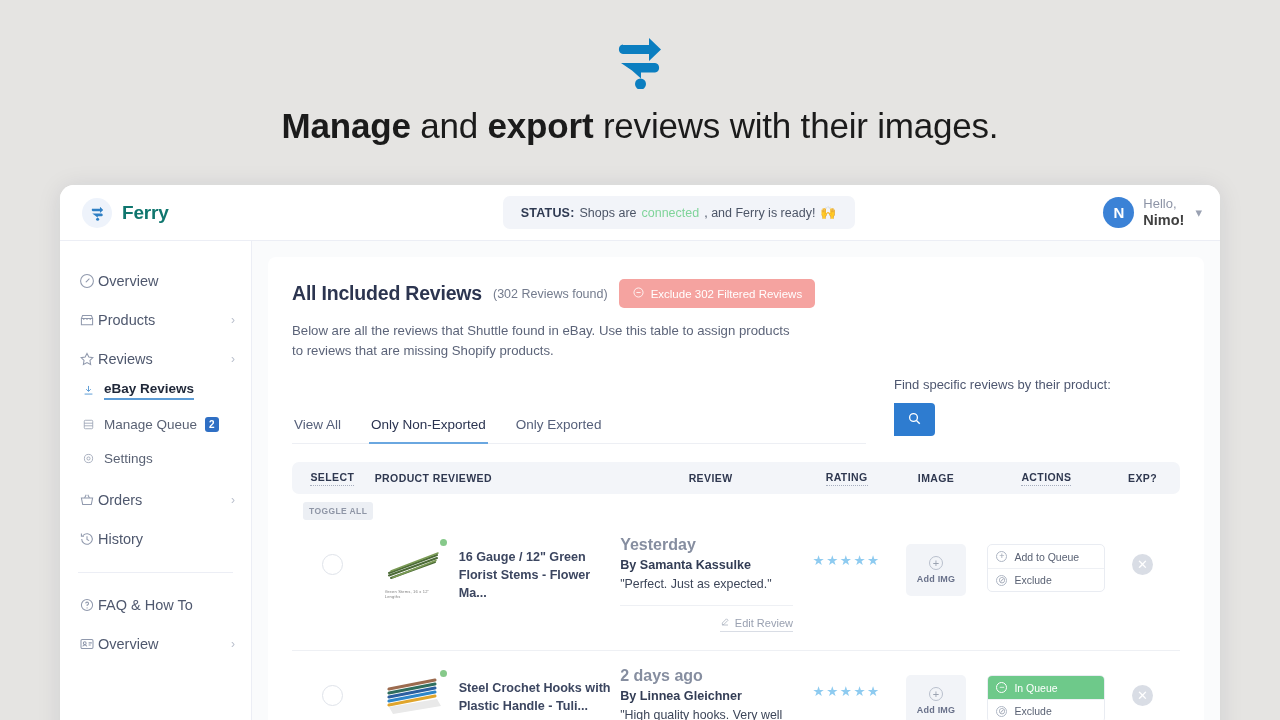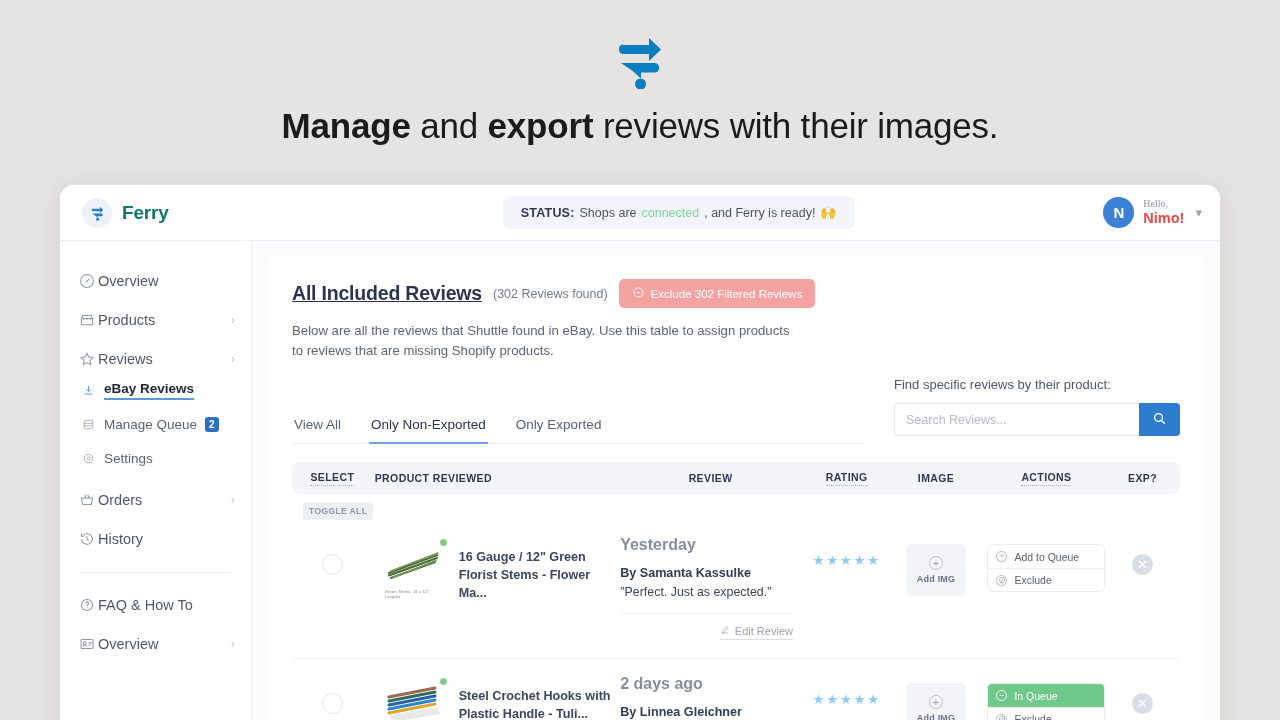--- a/index.html
+++ b/index.html
@@ -67,22 +67,22 @@
   .status-pill .emoji { font-size: 13px; }
 
   .user-box { display: flex; align-items: center; gap: 9px; }
   .avatar {
     width: 31px; height: 31px; border-radius: 50%;
     background: #3b82d6; color: #fff;
     font-size: 15px; font-weight: 700;
     display: flex; align-items: center; justify-content: center;
   }
   .user-txt { line-height: 1.15; }
-  .user-hello { font-size: 10px; color: #8d94a6; font-family: Liberation Serif, serif; }
-  .user-name { font-size: 14.5px; font-weight: 700; color: #ef4444; }
+  .user-hello { font-size: 13px; color: #8d94a6; }
+  .user-name { font-size: 14.5px; font-weight: 700; color: #404040; }
   .chev-dn { color: #9aa1b2; font-size: 13px; margin-left: 2px; }
 
   
   .app-body { flex: 1; display: flex; min-height: 0; }
 
   
   .sidebar {
     width: 192px; flex: none;
     border-right: 1px solid #eceef5;
     background: #fff;
@@ -118,21 +118,21 @@
     padding: 16px 16px 0 16px;
   }
   .content-card {
     background: #fff; border-radius: 8px;
     height: 100%;
     padding: 22px 24px 0 24px;
     overflow: hidden;
   }
 
   .title-row { display: flex; align-items: center; gap: 11px; }
-  .page-title { font-size: 19.5px; font-weight: 700; color: #2c3550; letter-spacing: -.2px; text-decoration: underline; }
+  .page-title { font-size: 19.5px; font-weight: 700; color: #2c3550; letter-spacing: -.2px; }
   .page-count { font-size: 12.5px; color: #737b8d; }
   .exclude-btn {
     background: #f5a3a0; color: #fff;
     border: none; border-radius: 5px;
     font-size: 11.5px; padding: 7px 13px;
     display: flex; align-items: center; gap: 6px;
     font-family: inherit;
   }
   .desc {
     margin-top: 13px;
@@ -216,21 +216,21 @@
     background: #86c98a; border: 2px solid #fff;
   }
   .thumb-cap { font-size: 4px; color: #7c7c7c; margin-top: 3px; letter-spacing: .2px; line-height: 1.3; }
   .prod-name {
     font-size: 12.6px; font-weight: 700; color: #3c4660;
     line-height: 18px; margin-top: 12px;
   }
 
   .rev { width: 100%; padding-right: 8px; }
   .rev-date { font-size: 16px; color: #868ea0; font-weight: 700; }
-  .rev-author { font-size: 12.6px; font-weight: 700; color: #333d55; margin-top: 12px; }
+  .rev-author { font-size: 12.6px; font-weight: 700; color: #333d55; margin-top: 4px; }
   .rev-text { font-size: 12.4px; color: #3d4659; line-height: 18px; margin-top: 3px; }
   .rev-edit-wrap { border-top: 1px solid #eef0f4; margin-top: 12px; padding-top: 7px; text-align: right; }
   .rev-edit {
     font-size: 11px; color: #9aa1b1;
     border-bottom: 1px solid #d9dde5; padding-bottom: 2px;
     display: inline-flex; gap: 5px; align-items: center;
   }
 
   .stars { color: #8ecbf0; font-size: 13.5px; letter-spacing: 1.5px; margin-top: 16px; }
 
@@ -453,21 +453,20 @@
 
           <div class="mid-row">
             <div class="tabs">
               <div class="tab">View All</div>
               <div class="tab active">Only Non-Exported</div>
               <div class="tab">Only Exported</div>
             </div>
             <div class="search-block">
               <div class="search-label">Find specific reviews by their product:</div>
               <div class="search-row">
-                <input class="search-input" type="text" placeholder="Search Reviews..." style="">
                 <button class="search-btn">
                   <span>
                     <svg width="15" height="15" viewBox="0 0 20 20" fill="none" stroke="#fff" stroke-width="1.8">
                       <circle cx="8.7" cy="8.7" r="5.2"></circle>
                         <path d="M12.6 12.6 L17 17"></path>
                     </svg>
                   </span>
                 </button>
               </div>
             </div>

